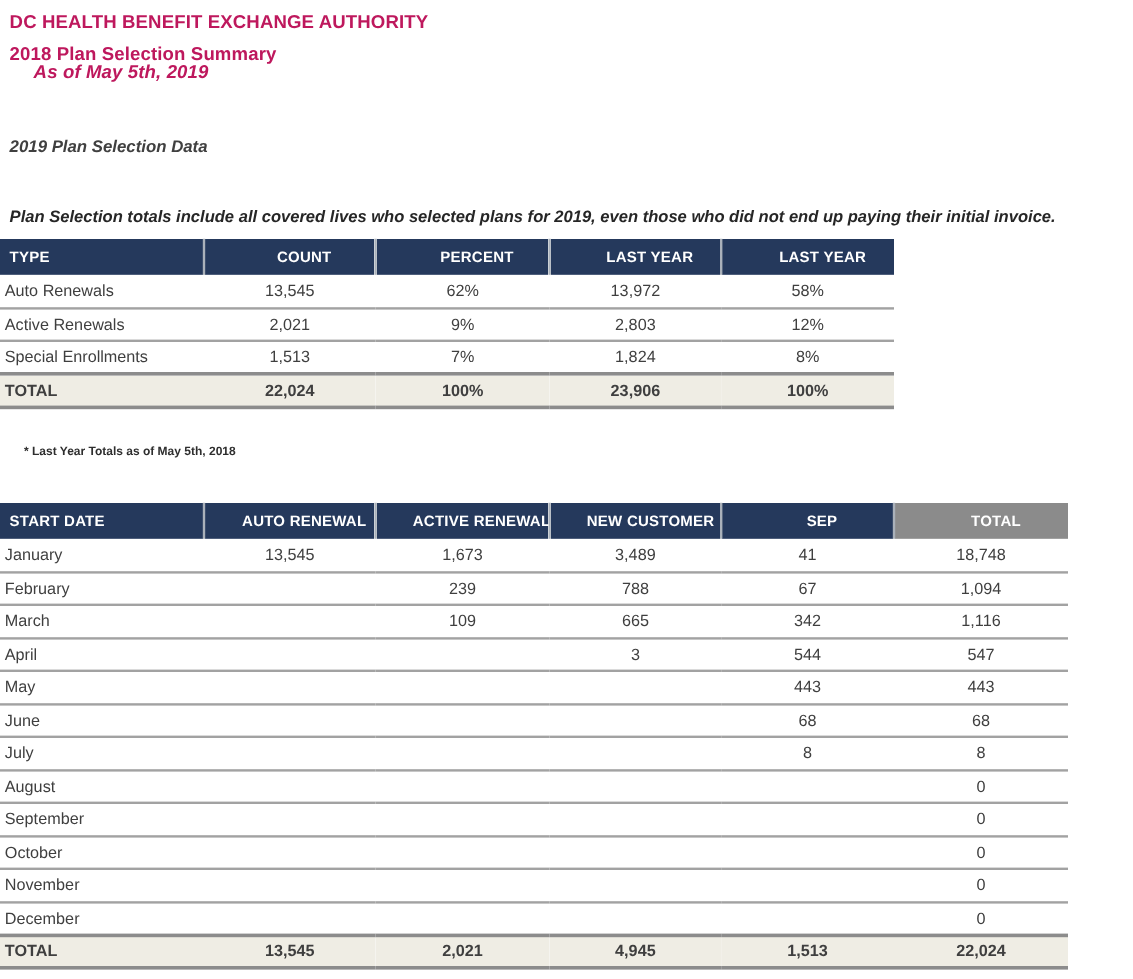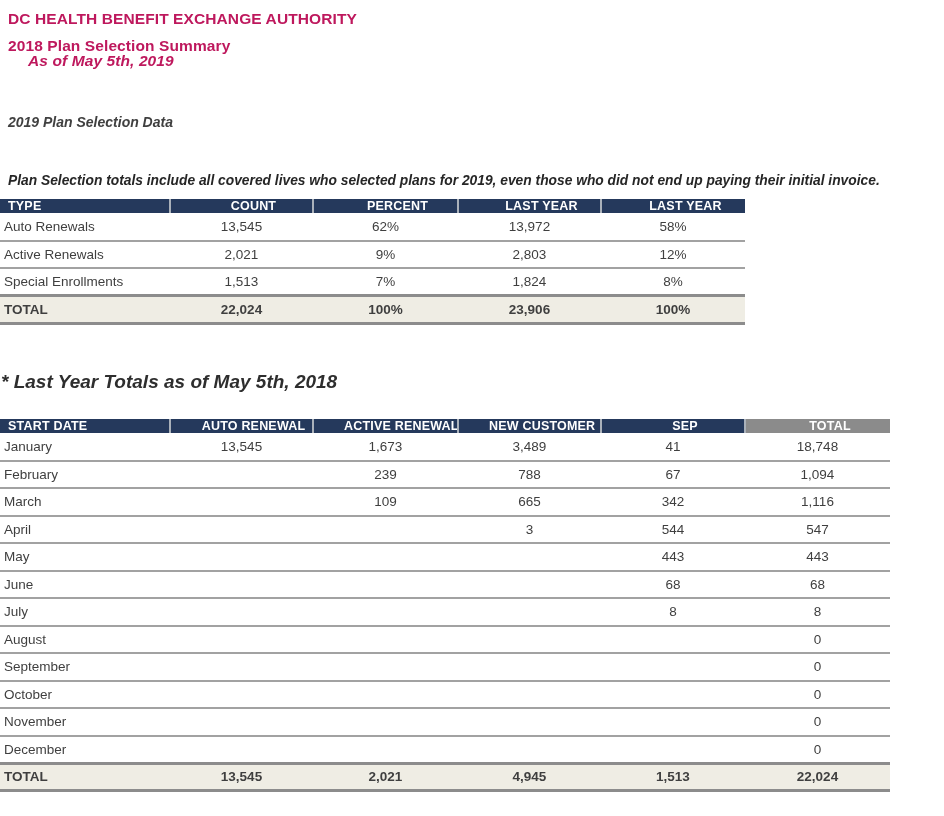--- a/index.html
+++ b/index.html
@@ -17,35 +17,35 @@
                    font-weight:bold; font-style:italic; color:#404040; }
   #section-desc  { position:absolute; left:8px; top:149px; font-size:13.8px;
                    font-weight:bold; font-style:italic; color:#262626; width:936px;margin-top:24px; }
 
   table.tbl { position:absolute; left:0; border-collapse:collapse;
               table-layout:fixed; font-size:13.5px; color:#3f3f3f; }
   #summary-table { top:199px; width:745px; }
   #monthly-table { top:419px; width:890px; }
 
   .tbl th { background:#25395c; color:#ffffff; font-weight:bold;
-            font-size:12.5px; height:14px; text-align:center;
+            font-size:12.5px; height:30px; text-align:center;
             padding:0 6px; letter-spacing:0.2px; overflow:hidden; white-space:nowrap; }
   .tbl th.left { text-align:left; padding-left:8px; }
   .tbl th + th { border-left:2px solid #aab1ba;padding-left:30px; }
   .tbl th.gray { background:#8b8b8b; }
 
   .tbl td { height:27.5px; text-align:center; padding:0 6px;
             border-bottom:2px solid #a2a2a2; overflow:hidden; white-space:nowrap; }
   .tbl td.left { text-align:left; padding-left:4px; }
 
   .tbl tr.total td { background:#efede4; font-weight:bold;
                      border-top:3px solid #8c8c8c; border-bottom:3px solid #8c8c8c; }
 
-  #footnote { position:absolute; left:1px; top:371px; font-size:19px;
-              font-weight:bold; font-style:italic; color:#2e2e2e; }
+  #footnote { position:absolute; left:20px; top:371px; font-size:10px;
+              font-weight:bold; color:#2e2e2e; }
 </style>
 </head>
 <body>
 
 <div id="doc-title" class="h-line">DC HEALTH BENEFIT EXCHANGE AUTHORITY</div>
 <div id="doc-subtitle" class="h-line">2018 Plan Selection Summary</div>
 <div id="as-of-date" class="h-line">As of May 5th, 2019</div>
 
 <div id="section-title">2019 Plan Selection Data</div>
 <div id="section-desc">Plan Selection totals include all covered lives who selected plans for 2019, even those who did not end up paying their initial invoice.</div>

